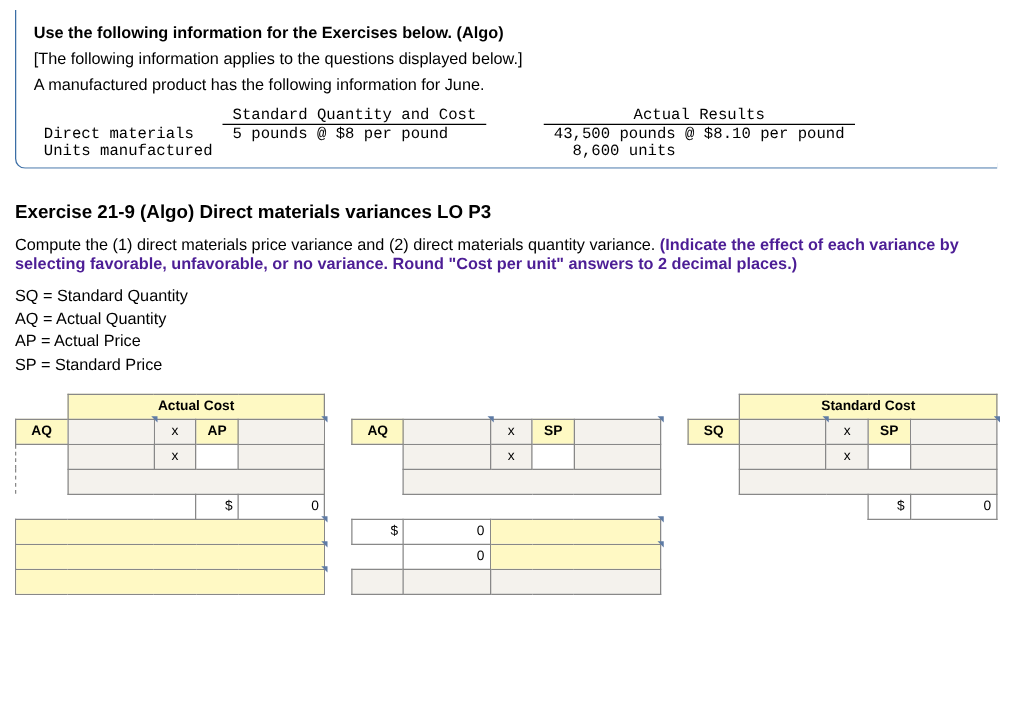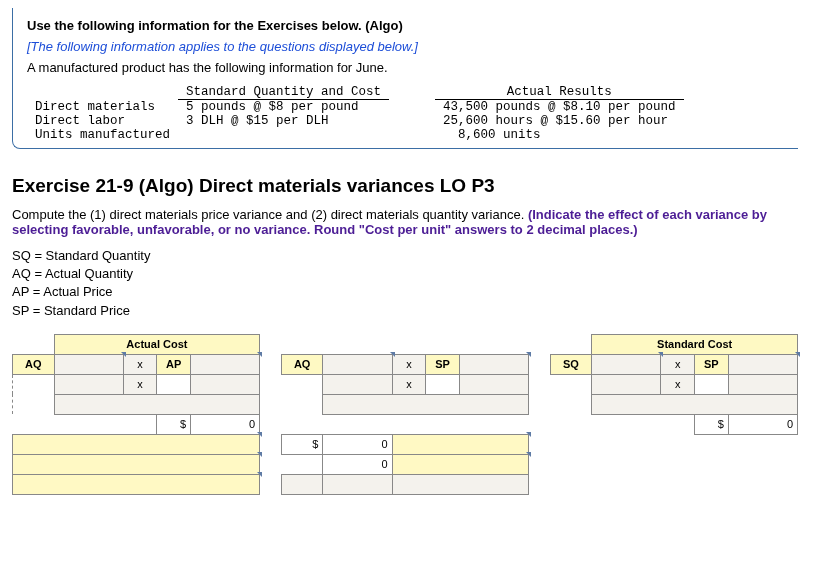--- a/index.html
+++ b/index.html
@@ -13,30 +13,30 @@
 }
 .top-block {
   border: 1px solid #3b6ea5;
   border-top: none;
   border-right: none;
   padding: 10px 14px 6px 14px;
   border-radius: 0 0 0 8px;
   margin-bottom: 16px;
 }
 .bold { font-weight: bold; }
-.italic { font-style: italic; color: #1d4ed8; }
+.italic { color: #000000; }
 .info-table {
   margin-top: 10px;
   font-family: "Courier New", monospace;
   font-size: 12.5px;
   border-collapse: collapse;
 }
 .info-table td { padding: 0 8px; white-space: pre; }
 .info-table .hdr { border-bottom: 1px solid #000; text-align: center; }
-.section-title { font-weight: bold; font-size: 19px; margin: 26px 0 10px 0; }
+.section-title { font-weight: bold; font-size: 15px; margin: 26px 0 10px 0; }
 .red { color: #4c1d95; font-weight: bold; }
 .defs { margin: 10px 0 14px 0; line-height: 1.4; }
 .grid-wrap { font-size: 11px; }
 table.grid { border-collapse: collapse; }
 table.grid td {
   border: 1px solid #888;
   height: 20px;
   padding: 0;
   text-align: center;
   vertical-align: middle;
@@ -79,26 +79,20 @@
       <td style="width:30px;"></td>
       <td class="hdr">Actual Results</td>
     </tr>
     <tr>
       <td>Direct materials</td>
       <td>5 pounds @ $8 per pound</td>
           <td></td>
       <td>43,500 pounds @ $8.10 per pound</td>
     </tr>
     <tr>
-      <td>Direct labor</td>
-      <td>3 DLH @ $15 per DLH</td>
-          <td></td>
-      <td>25,600 hours @ $15.60 per hour</td>
-    </tr>
-    <tr>
       <td>Units manufactured</td>
       <td></td>
           <td></td>
       <td>  8,600 units</td>
     </tr>
   </tbody>
     </table>
 </div>
 
 <div class="section-title">Exercise 21-9 (Algo) Direct materials variances LO P3</div>

